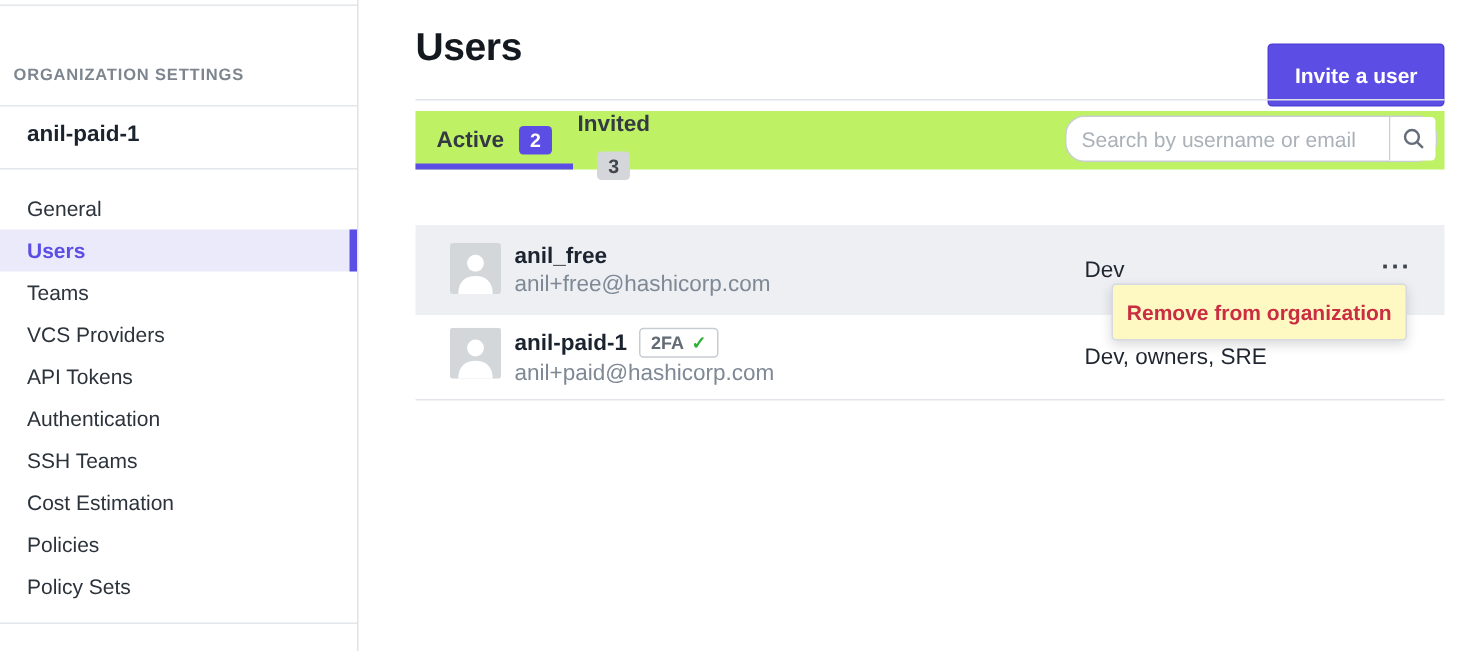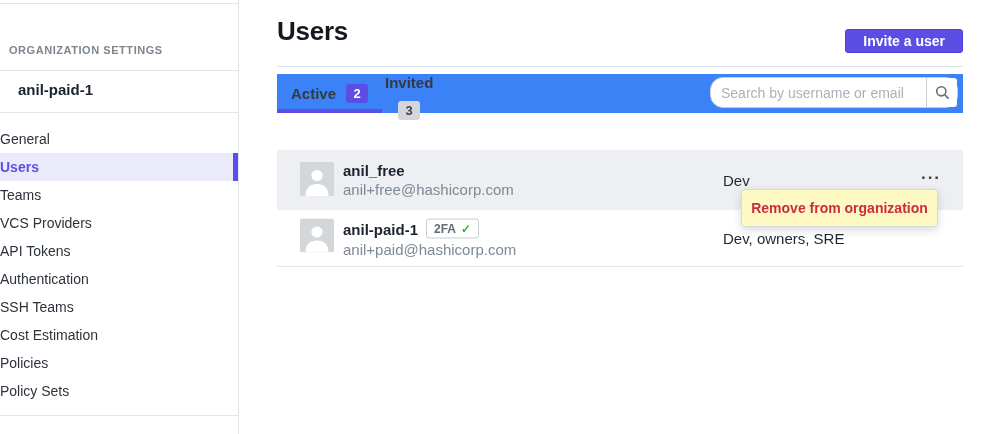--- a/index.html
+++ b/index.html
@@ -9,32 +9,32 @@
 
   
   .sidebar { position:absolute; left:0; top:0; width:238px; height:434px; background:#fff; }
   .sidebar-vline { position:absolute; left:238px; top:0; width:1px; height:434px; background:#e0e3e7; }
   .sb-topline { position:absolute; top:3px; left:0; width:238px; height:1px; background:#e3e6ea; }
   .section-label { position:absolute; left:9px; top:44px; font-size:11px; font-weight:700; letter-spacing:.05em; color:#7d868f; }
   .sb-divider { position:absolute; left:0; width:238px; height:1px; background:#e3e6ea; }
   .sb-div-1 { top:70px; } .sb-div-2 { top:112px; } .sb-div-3 { top:415px; }
   .org-name { position:absolute; left:18px; top:81px; font-size:15px; font-weight:700; color:#1b232e; }
   .sb-nav { position:absolute; left:0; top:125px; width:238px; }
-  .sb-item { height:28px; line-height:28px; font-size:14px; color:#2c333b; cursor:pointer; position:relative; }
+  .sb-item { height:28px; line-height:28px; padding-left:18px; font-size:14px; color:#2c333b; cursor:pointer; position:relative; }
   .sb-item.active { background:#ebeafa; color:#5c4ee5; font-weight:700; }
   .sb-item.active::after { content:""; position:absolute; right:0; top:0; width:5px; height:28px; background:#5c4ee5; }
 
   
   .main { position:absolute; left:239px; top:0; right:0; bottom:0; }
   .page-title { position:absolute; left:38px; top:16px; font-size:26px; font-weight:700; color:#14191f; letter-spacing:-.01em; }
-  .invite-btn { position:absolute; right:26px; top:29px; height:24px; padding:0 17px; background:#5c4ee5; color:#fff; border:1px solid #5040d6; border-radius:3px; font-family:"Liberation Sans", sans-serif; font-size:14px; font-weight:700; cursor:pointer; }
+  .invite-btn { position:absolute; right:26px; top:29px; height:42px; padding:0 17px; background:#5c4ee5; color:#fff; border:1px solid #5040d6; border-radius:3px; font-family:"Liberation Sans", sans-serif; font-size:14px; font-weight:700; cursor:pointer; }
   .header-divider { position:absolute; left:38px; right:26px; top:66px; height:1px; background:#dfe3e7; }
 
   
-  .tabbar { position:absolute; left:38px; right:26px; top:74px; height:39px; background:#3b82f6; }
+  .tabbar { position:absolute; left:38px; right:26px; top:74px; height:39px; background:#bef264; }
   .tab { position:absolute; top:0; height:39px; display:flex; align-items:center; gap:10px; padding:0 14px; cursor:pointer; }
   .tab-active-tab { left:0; }
   .tab-active-tab::after { content:""; position:absolute; left:0; right:0; bottom:0; height:4px; background:#5c4ee5; }
   .tab-invited-tab { left:94px;flex-direction:column; }
   .tab-label { font-size:15px; font-weight:700; color:#343a42; }
   .count-badge { display:inline-block; min-width:22px; text-align:center; padding:2px 0; border-radius:3px; font-size:13px; font-weight:700; }
   .count-badge.purple { background:#5c4ee5; color:#fff; }
   .count-badge.gray { background:#d4d6d9; color:#3f464e; }
   .search { position:absolute; right:5px; top:3px; width:248px; height:31px; background:#fff; border:1px solid #c9ced4; border-radius:13px; display:flex; }
   .search input { flex:1; border:none; outline:none; padding:0 10px; font-family:"Liberation Sans", sans-serif; font-size:14px; color:#3a414a; background:transparent; min-width:0; }

